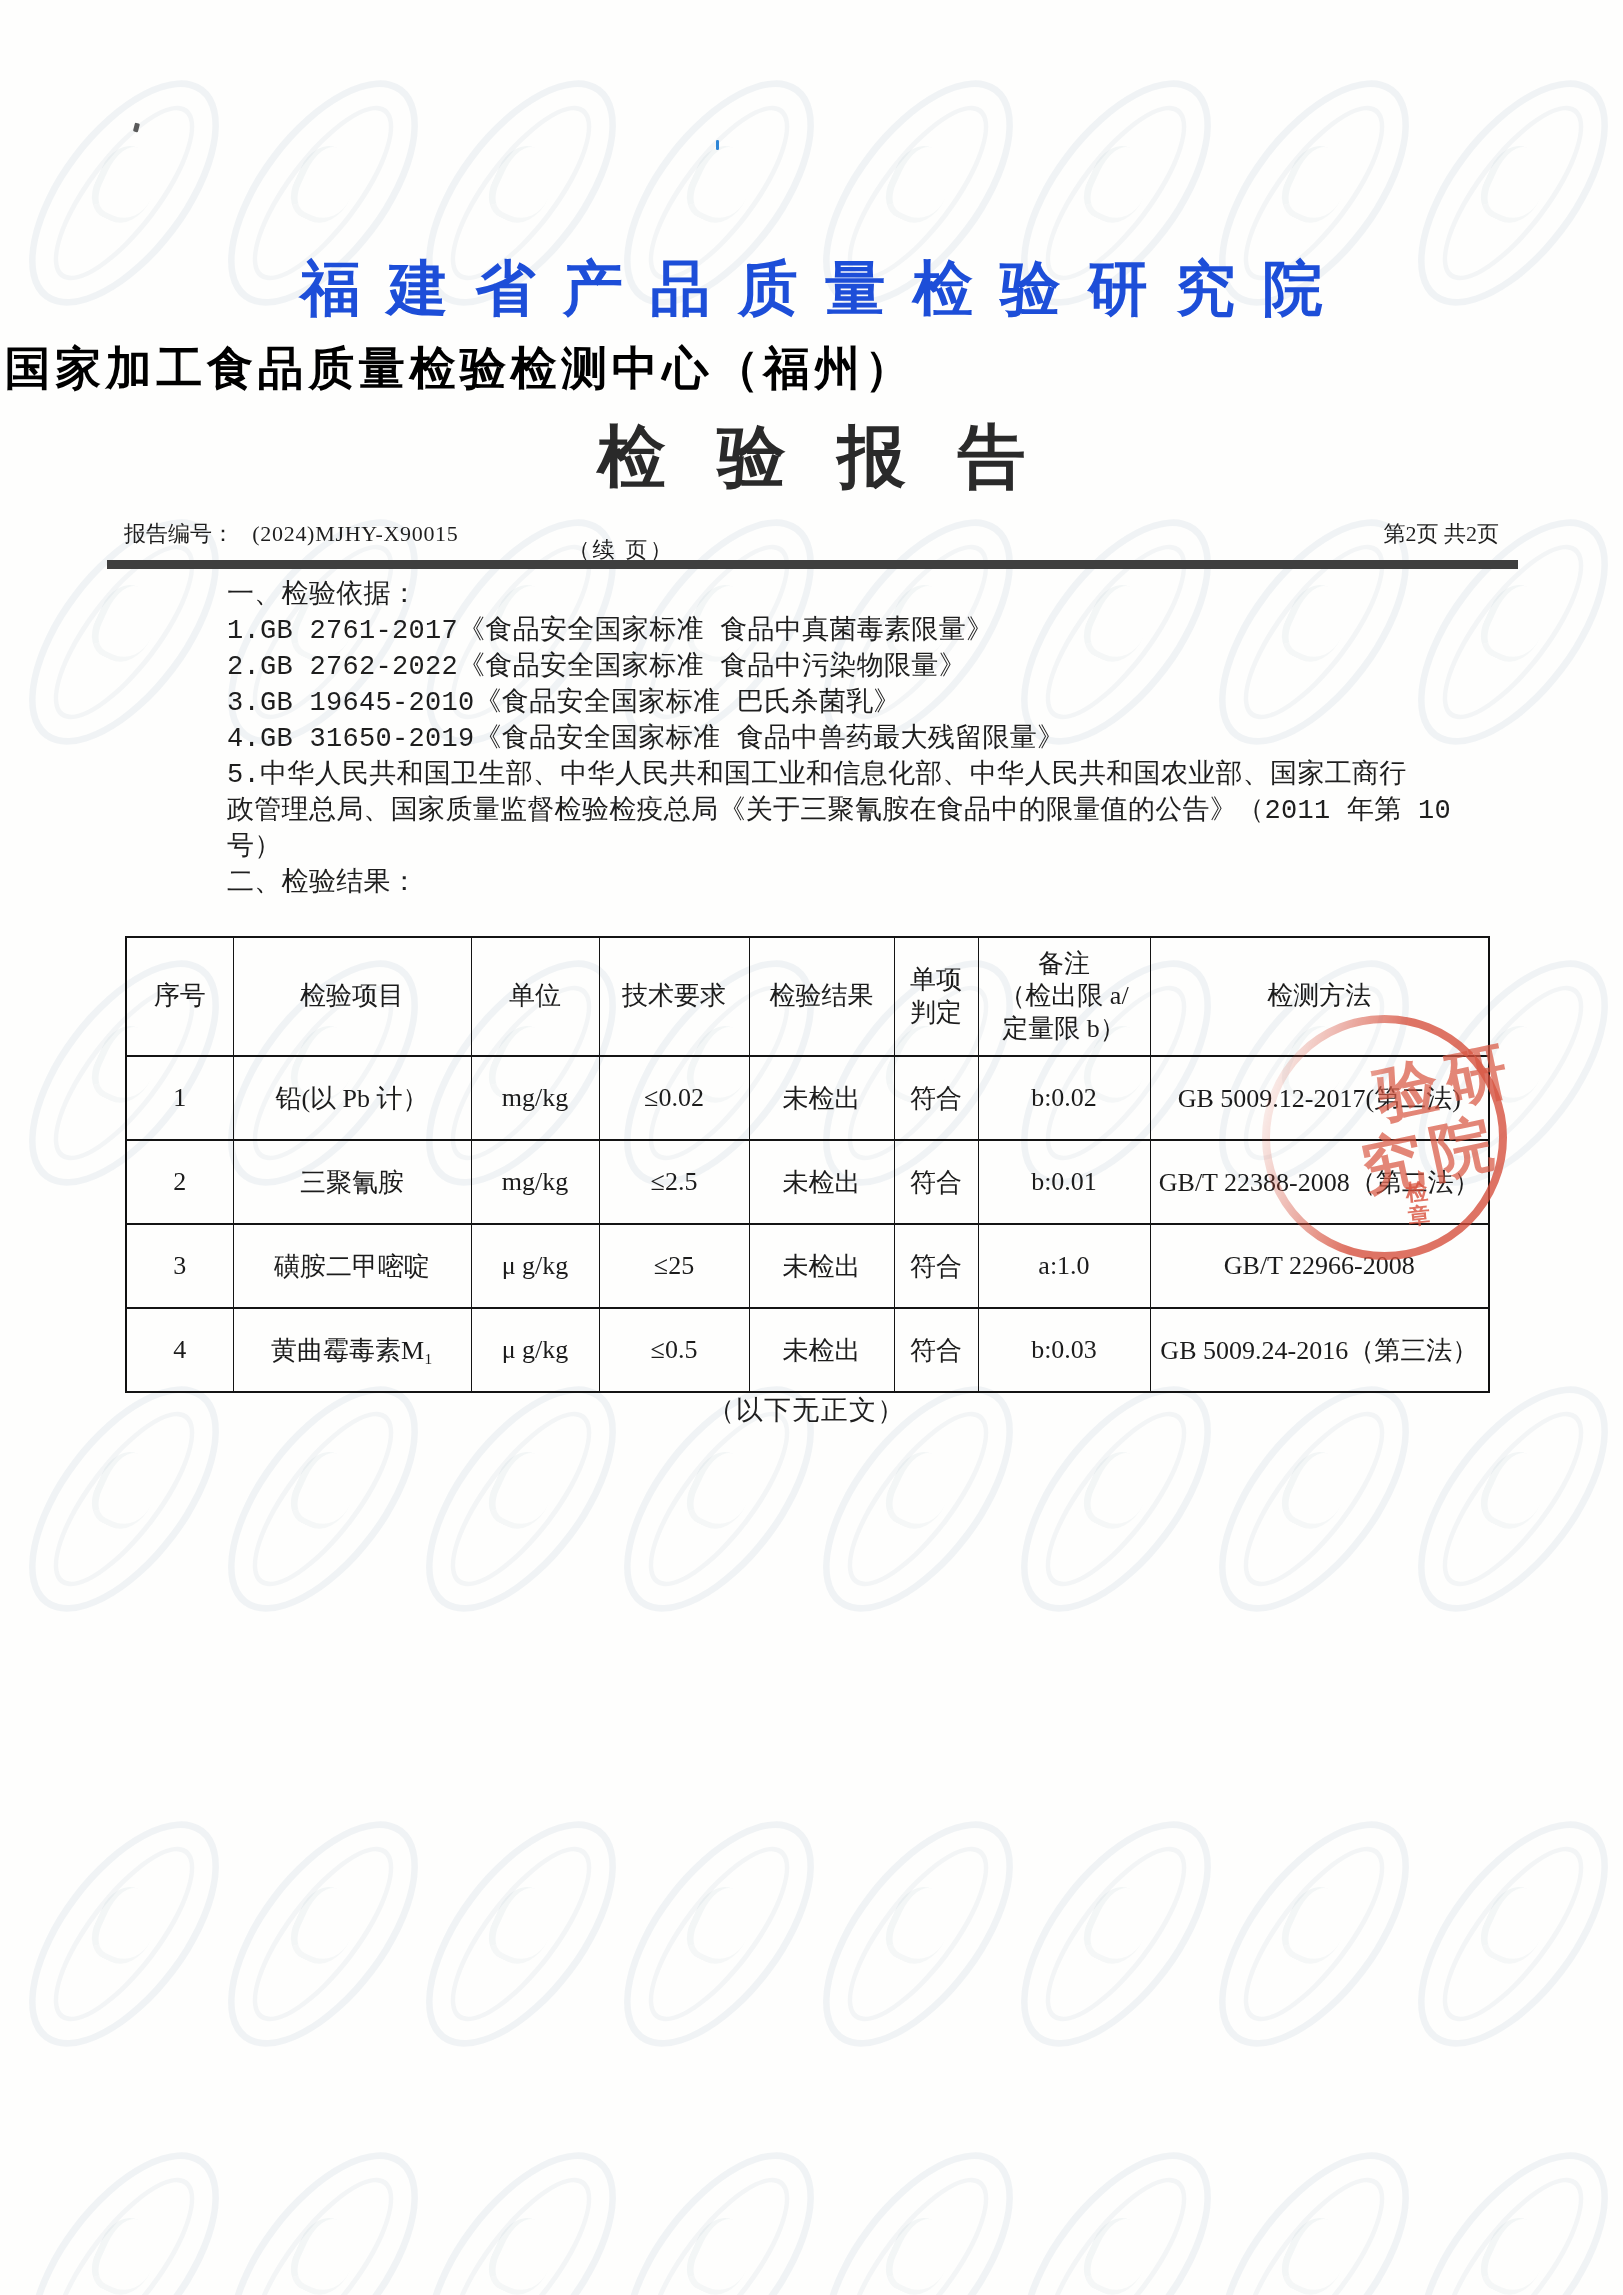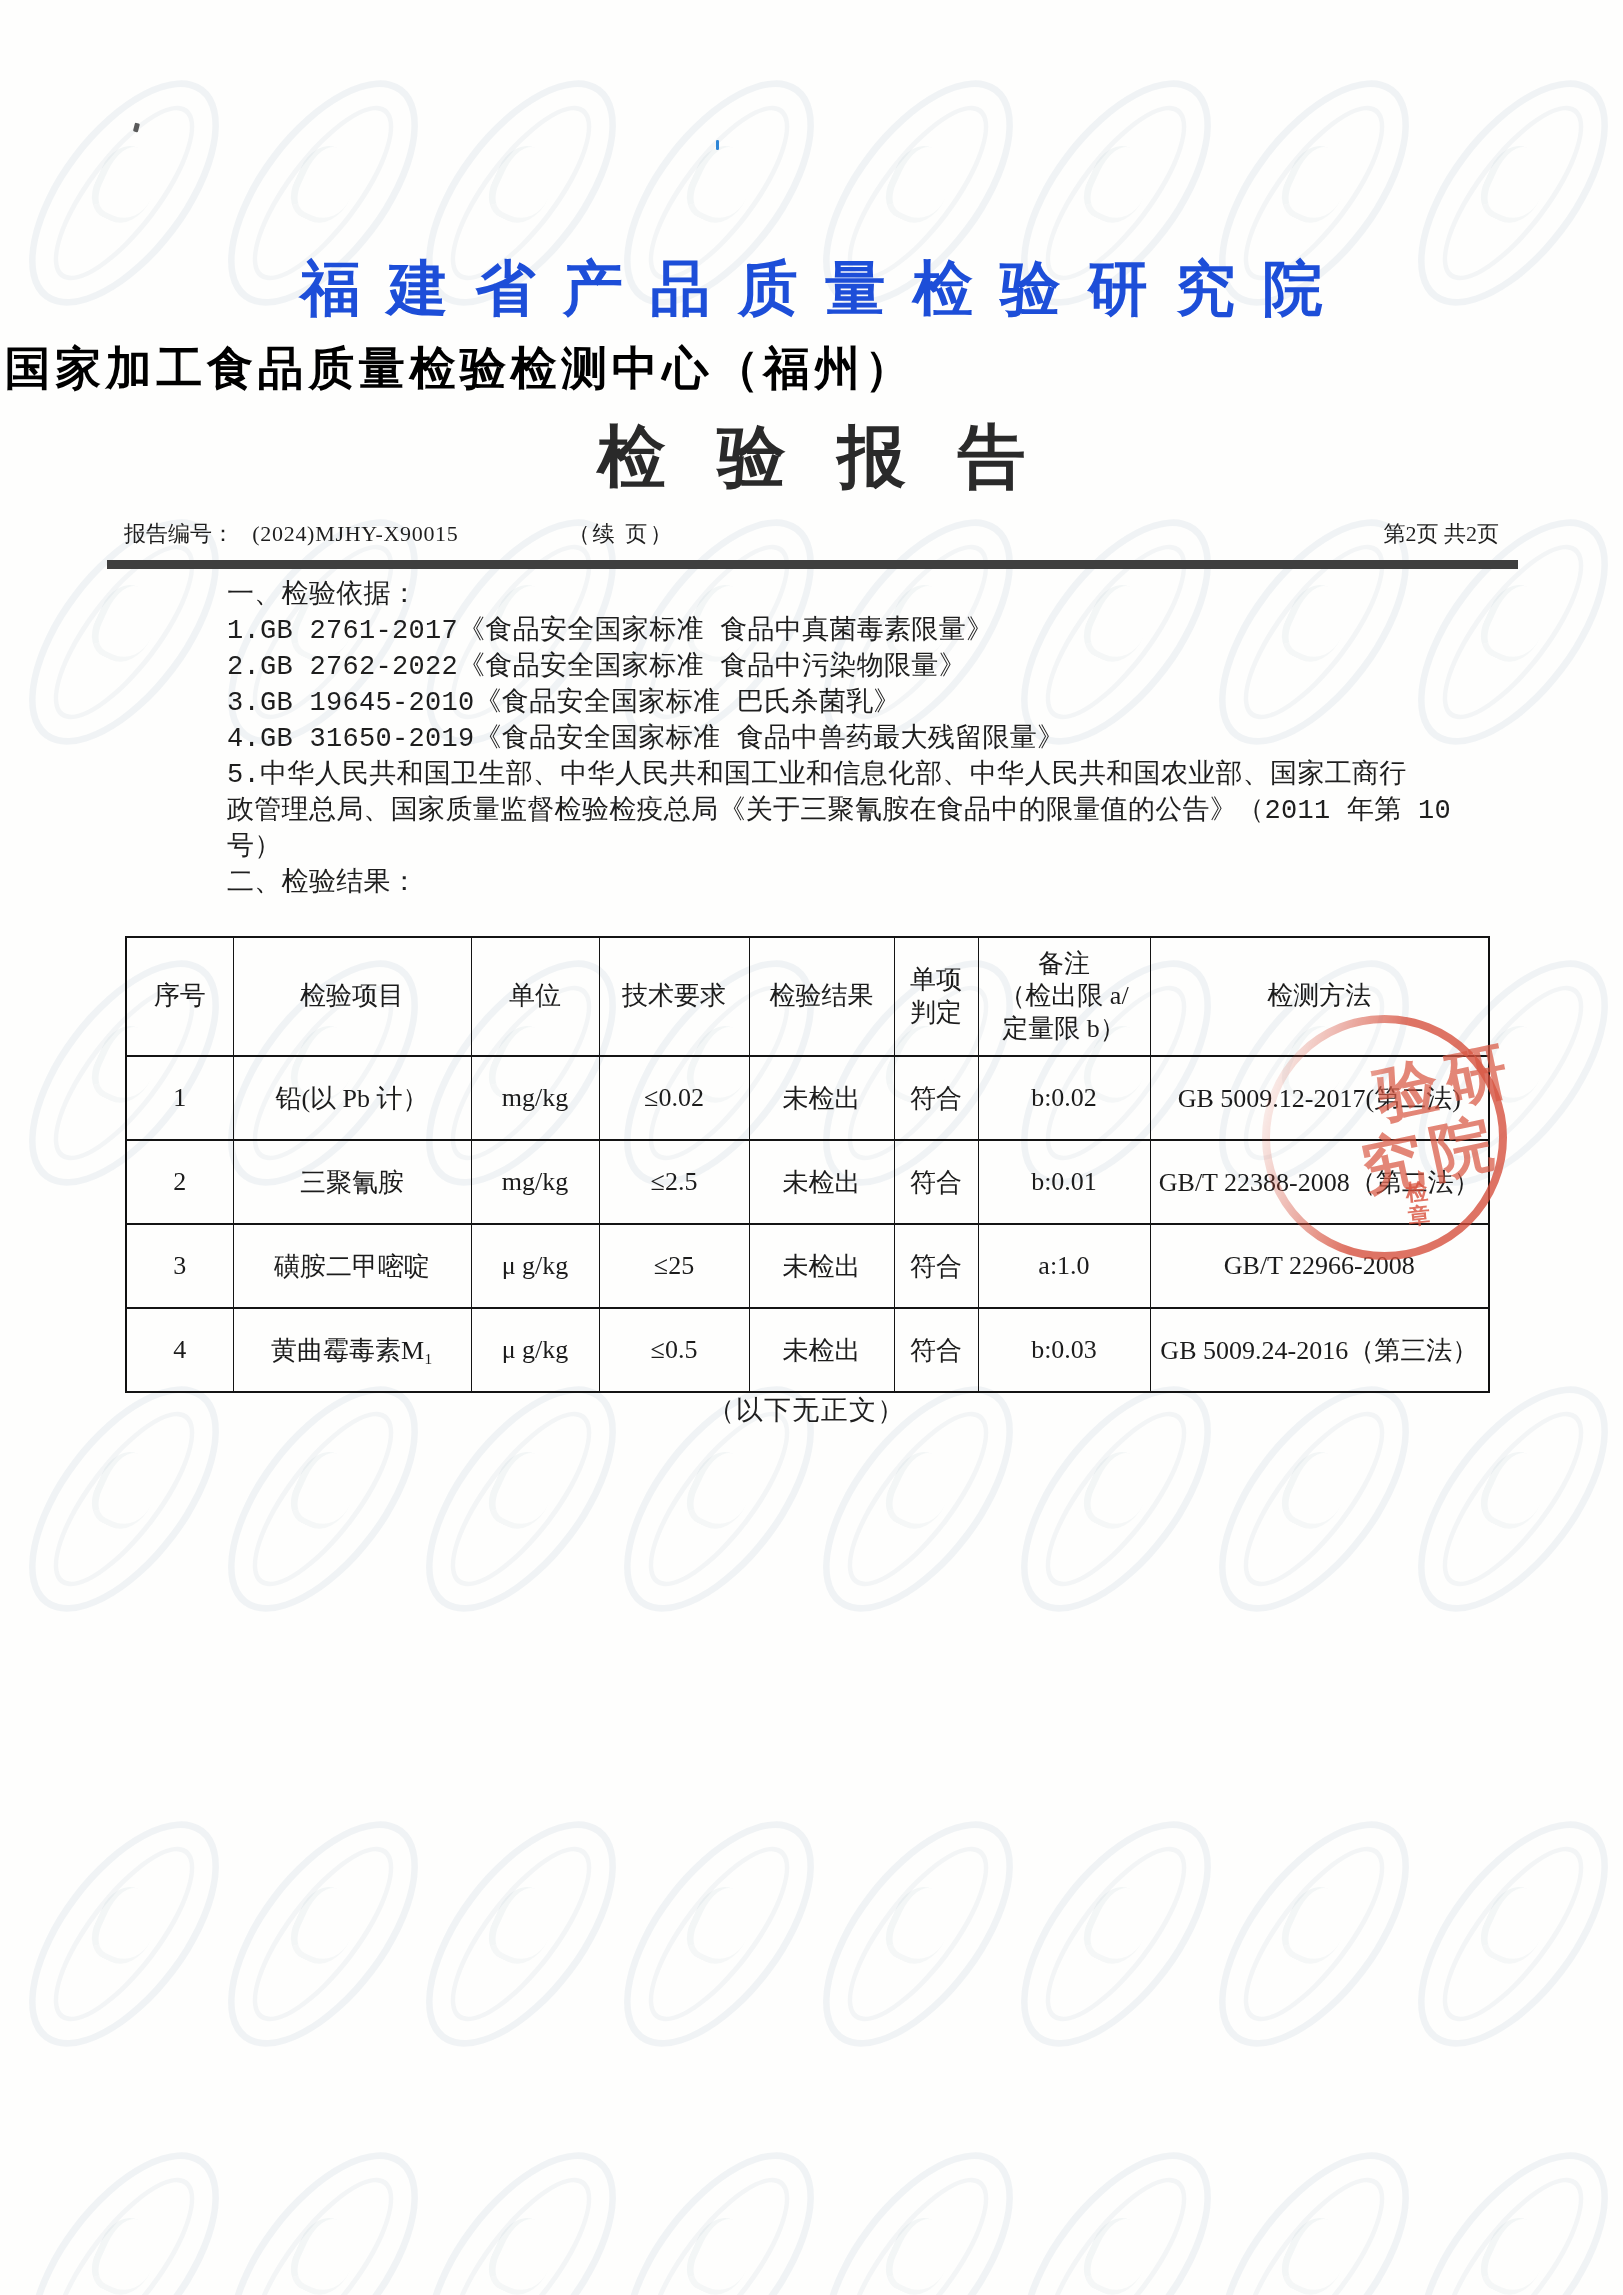--- a/index.html
+++ b/index.html
@@ -48,21 +48,21 @@
   }
   .report-title{
     position:absolute;top:412px;left:0;width:100%;
     text-align:center;font-size:68px;font-weight:bold;
     letter-spacing:52px;text-indent:52px;color:#2a2a2a;
     white-space:nowrap;
   }
   .meta-row{position:absolute;top:519px;left:0;width:100%;height:34px;font-size:22px;}
   .meta-left{position:absolute;left:124px;top:0;white-space:nowrap;}
   .meta-no{margin-left:18.3px;letter-spacing:0.7px;}
-  .meta-cont{position:absolute;left:568px;top:0;white-space:nowrap;letter-spacing:2.6px;}
+  .meta-cont{position:absolute;left:568px;top:16px;white-space:nowrap;letter-spacing:2.6px;}
   .meta-page{position:absolute;right:124px;top:0;white-space:nowrap;}
   .rule{
     position:absolute;left:107px;top:560px;width:1411px;height:8.5px;
     background:#3f3f3f;
   }
   .basis{
     position:absolute;left:227px;top:577px;width:1204px;
     font-size:27px;line-height:36px;letter-spacing:0.3px;font-family:Liberation Mono, monospace;
   }
   .basis div{white-space:nowrap;}

